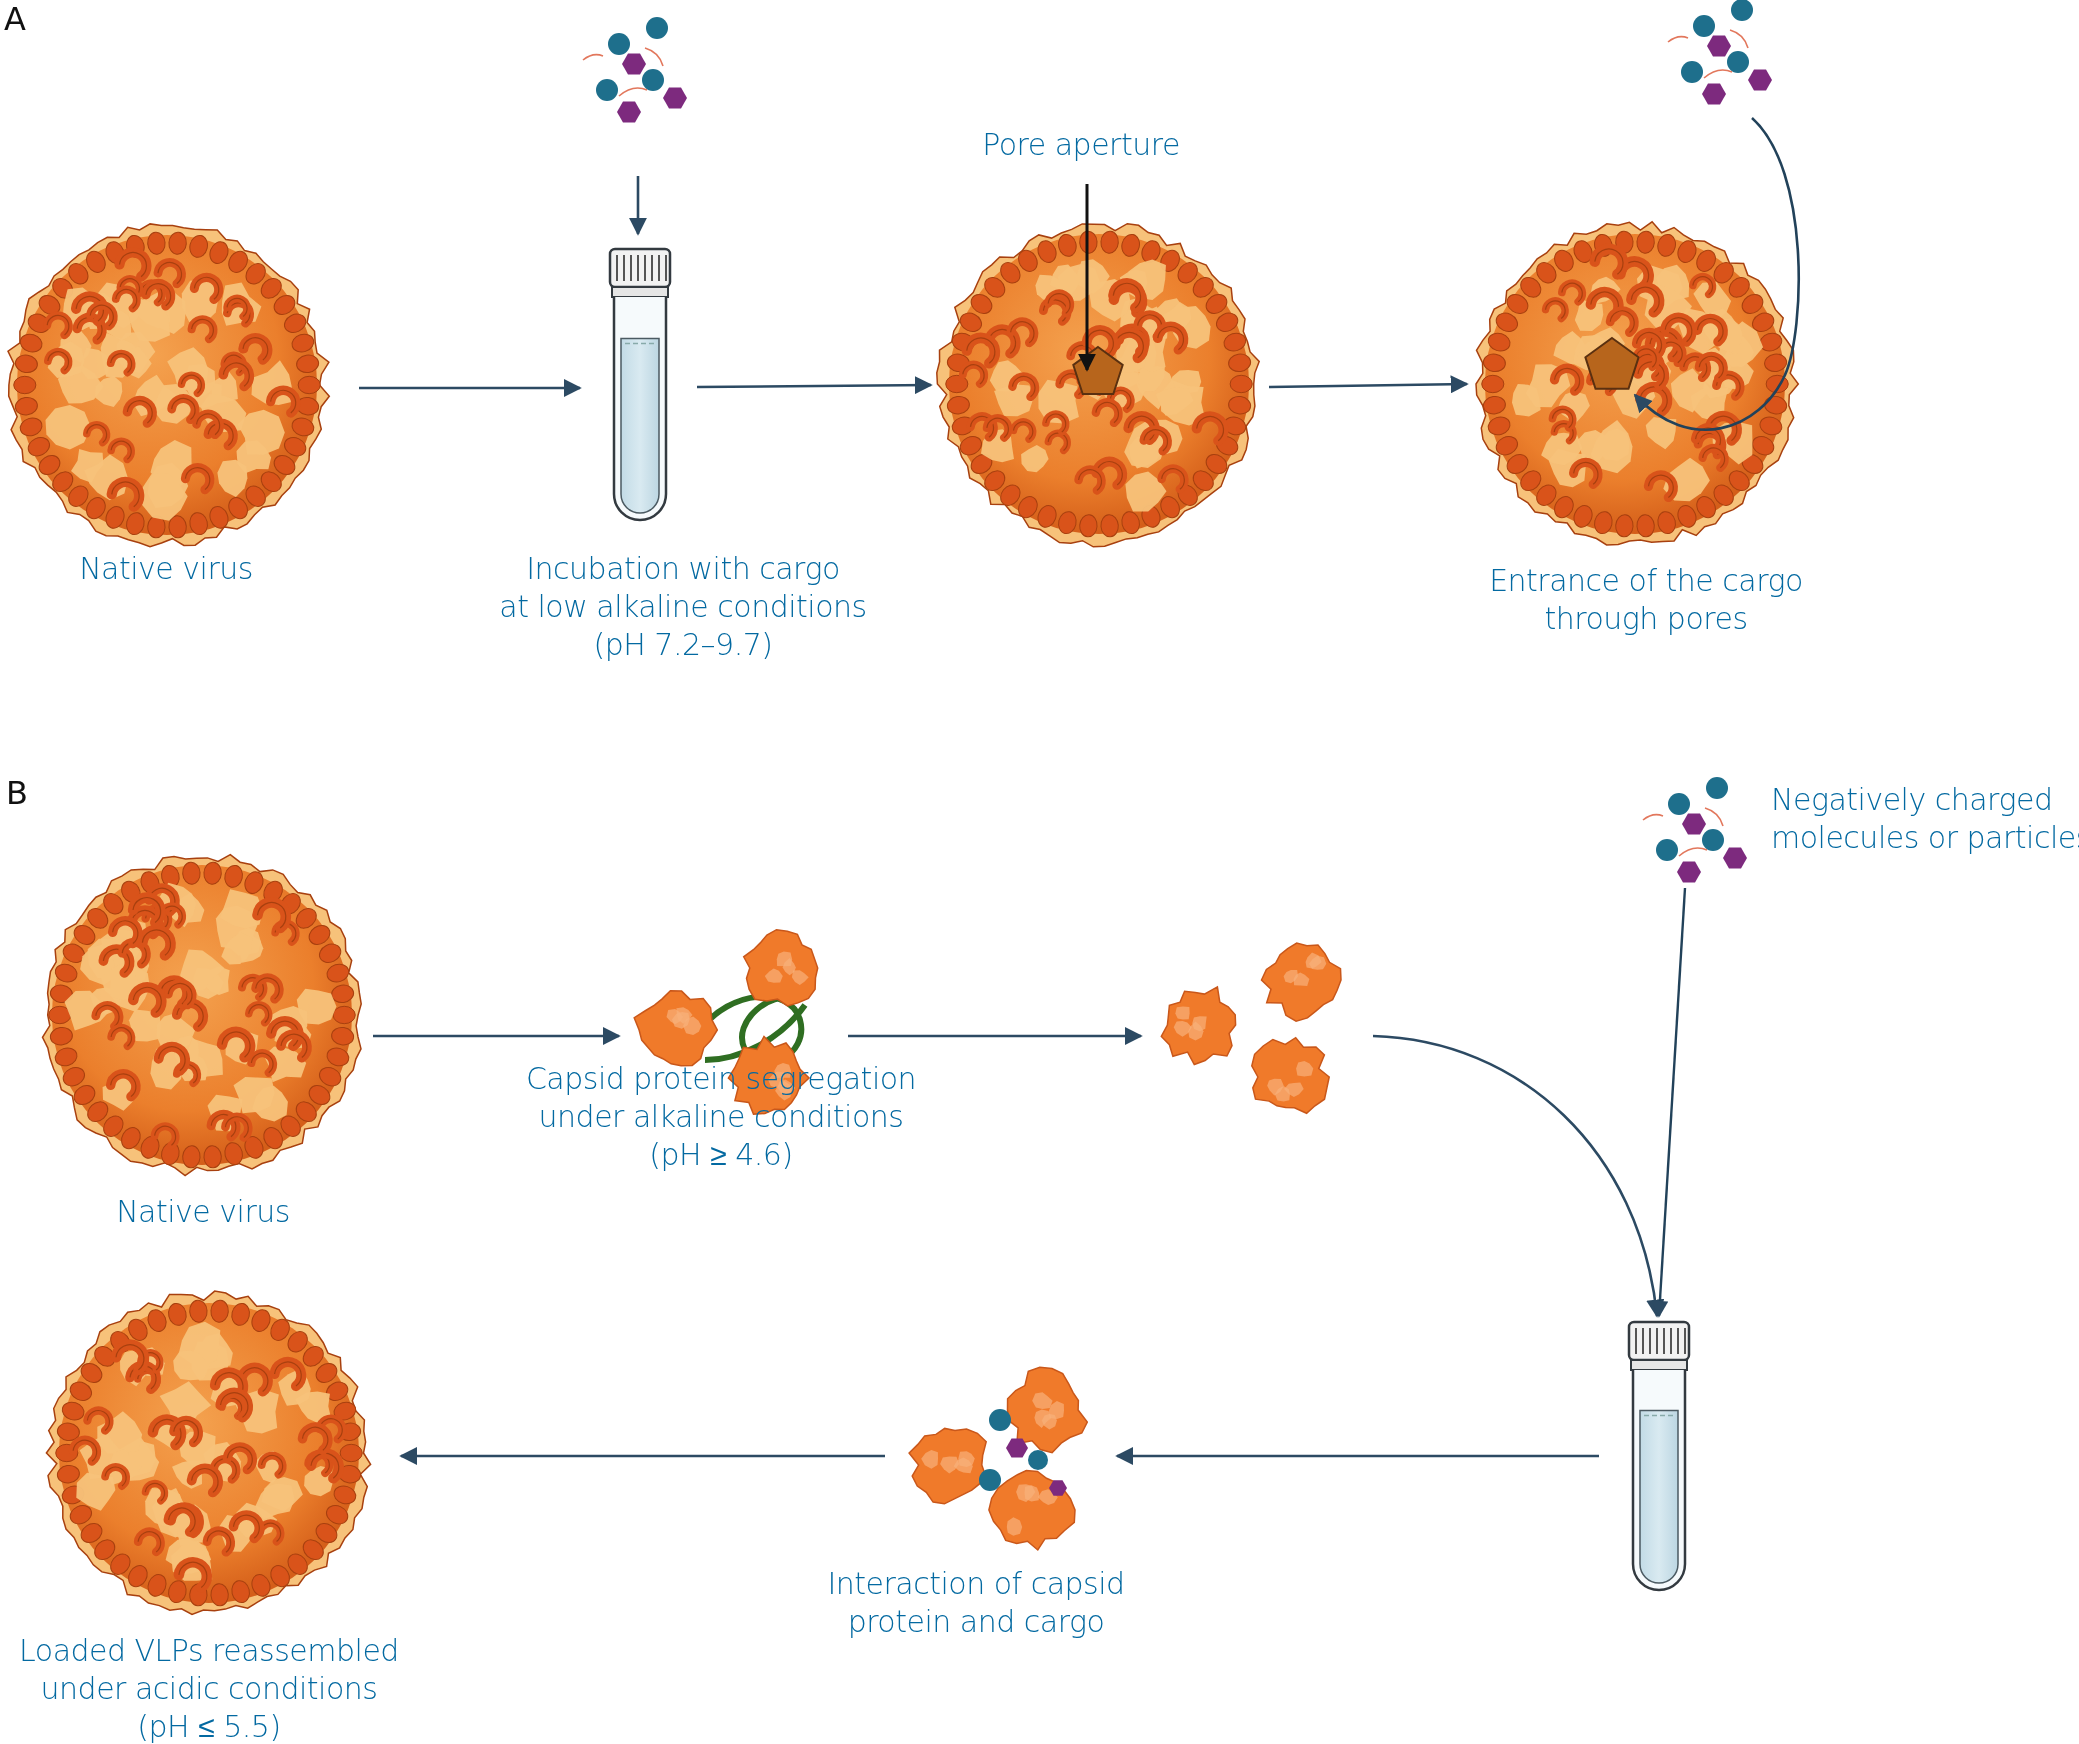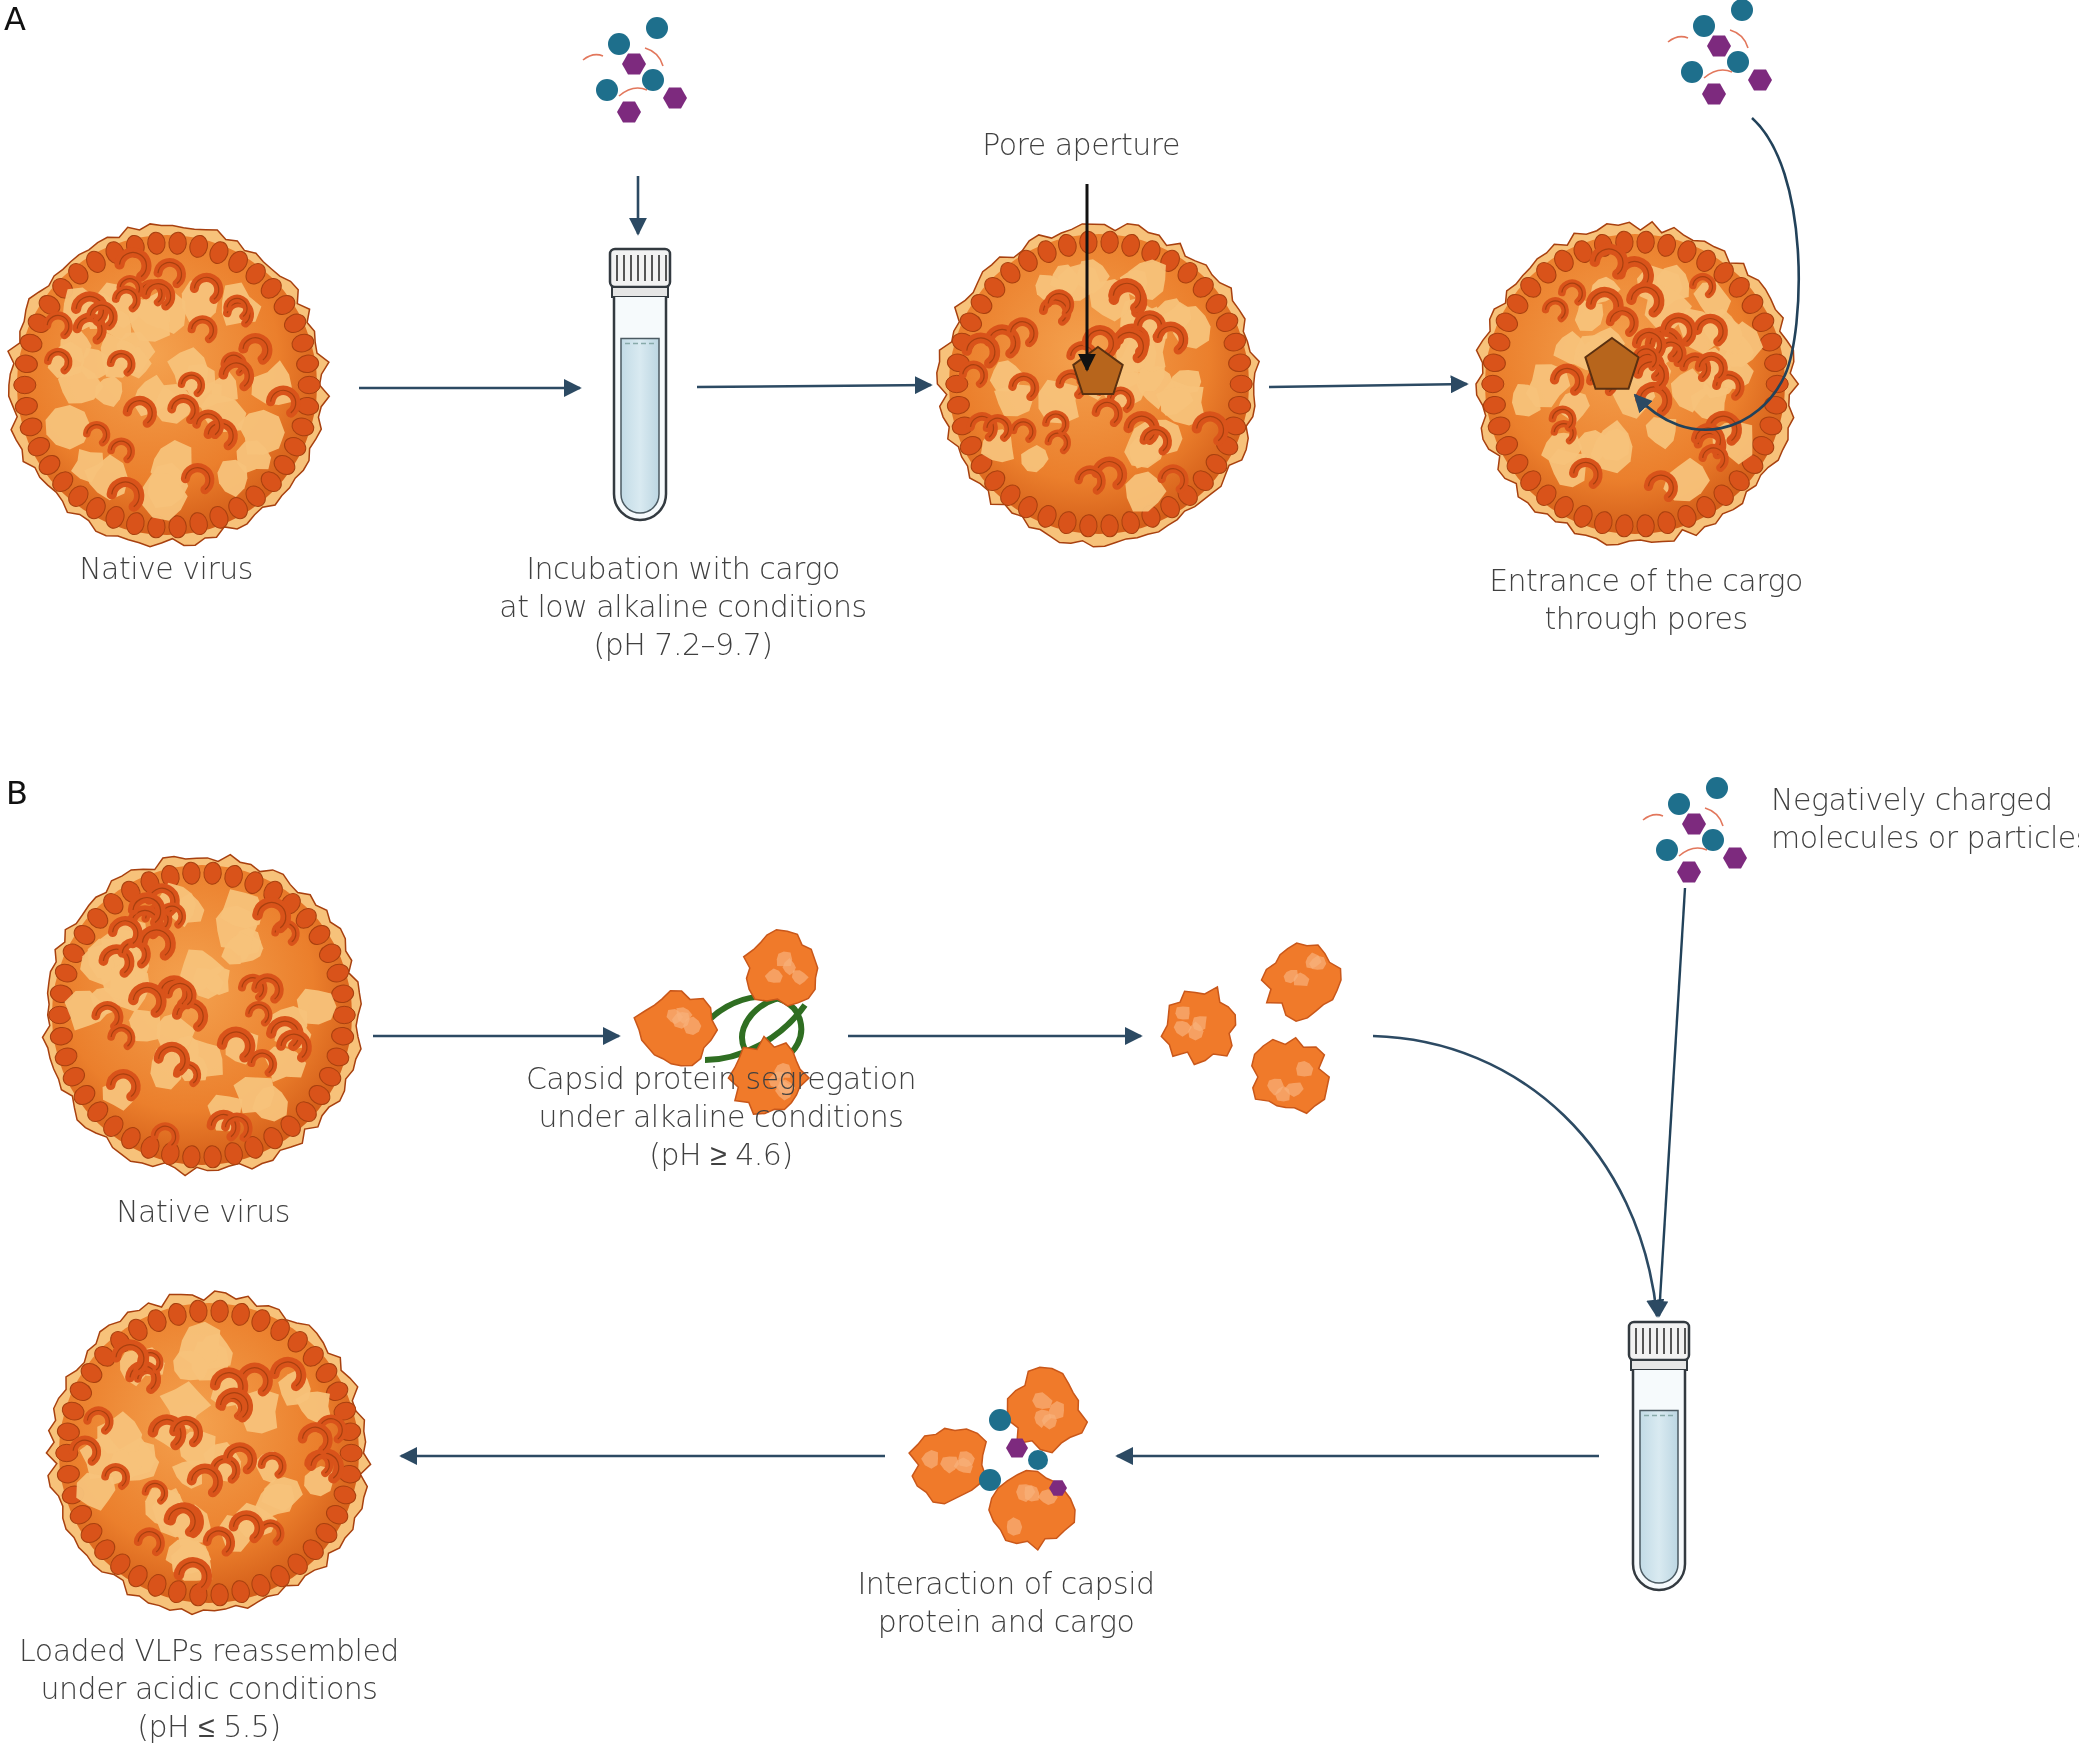--- a/index.html
+++ b/index.html
@@ -1,20 +1,20 @@
 <!DOCTYPE html>
 <html><head>
 <meta charset="utf-8">
 <style>
   html, body { margin: 0; padding: 0; background: #ffffff; }
   body { width: 2079px; height: 1744px; position: relative; overflow: hidden;
          font-family: "DejaVu Sans", sans-serif; color: #1a1a1a; }
   #stage { position: absolute; left: 0; top: 0; width: 2079px; height: 1744px; }
   .label { position: absolute; text-align: center; font-size: 30px; font-weight: 300;
-           line-height: 38px; white-space: nowrap; transform: translateX(-50%); color:#404040;
+           line-height: 38px; white-space: nowrap; transform: translateX(-50%); color:#0369a1;
            font-family: "DejaVu Sans", sans-serif; letter-spacing: -0.5px; }
   .label div { display: block; }
   .label.left { transform: none; text-align: left; }
   .panel-letter { position: absolute; font-size: 32px; font-family: "DejaVu Sans", sans-serif; color:#111; }
 </style>
 </head>
 <body>
 
 <div id="stage">
   <svg id="art" width="2079" height="1744" viewBox="0 0 2079 1744" xmlns="http://www.w3.org/2000/svg" style="position:absolute;left:0;top:0;">
@@ -926,21 +926,21 @@
   </div>
   <div class="label" style="left:721px;top:1060px;">
     <div>Capsid protein segregation</div>
     <div>under alkaline conditions</div>
     <div>(pH ≥ 4.6)</div>
   </div>
   <div class="label left" style="left:1771px;top:781px;">
     <div>Negatively charged</div>
     <div>molecules or particles</div>
   </div>
-  <div class="label" style="left:1006px;top:1565px;">
+  <div class="label" style="left:976px;top:1565px;">
     <div>Interaction of capsid</div>
     <div>protein and cargo</div>
   </div>
   <div class="label" style="left:209px;top:1632px;">
     <div>Loaded VLPs reassembled</div>
     <div>under acidic conditions</div>
     <div>(pH ≤ 5.5)</div>
   </div>
 </div>
 

